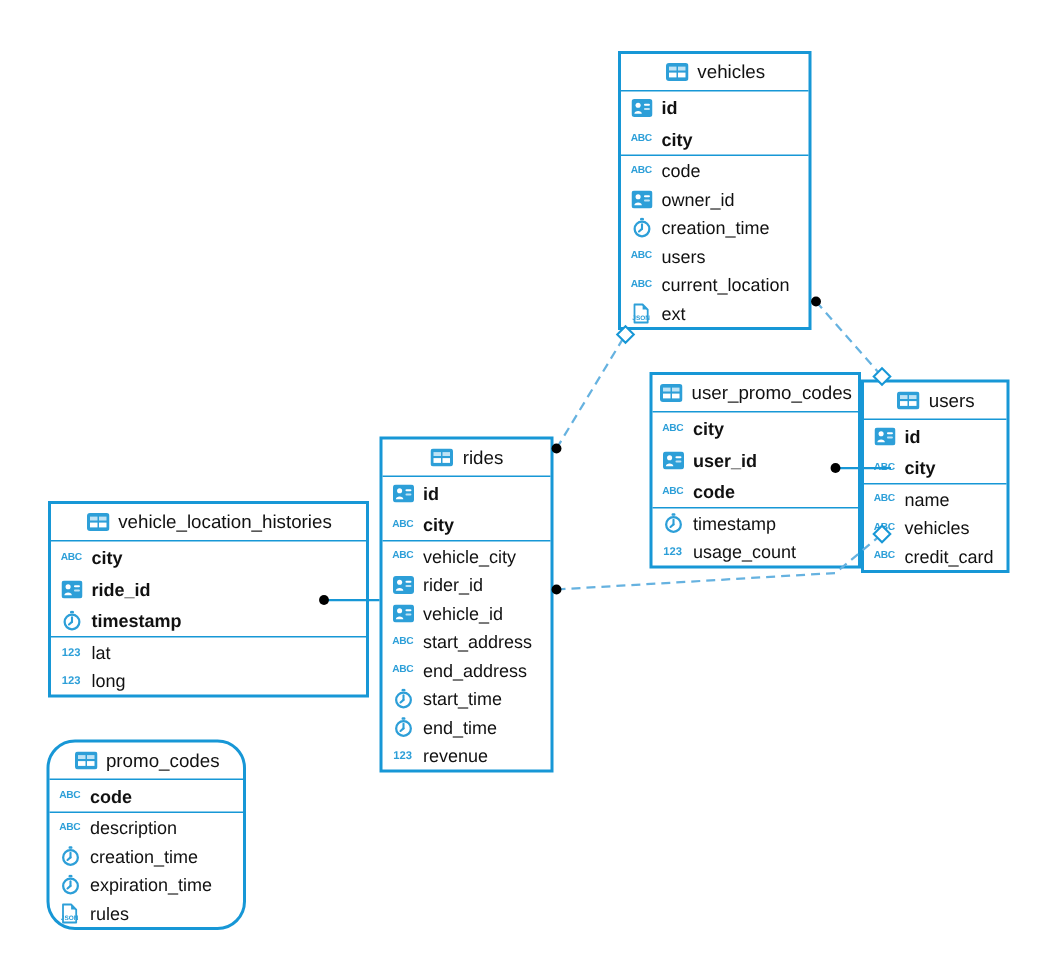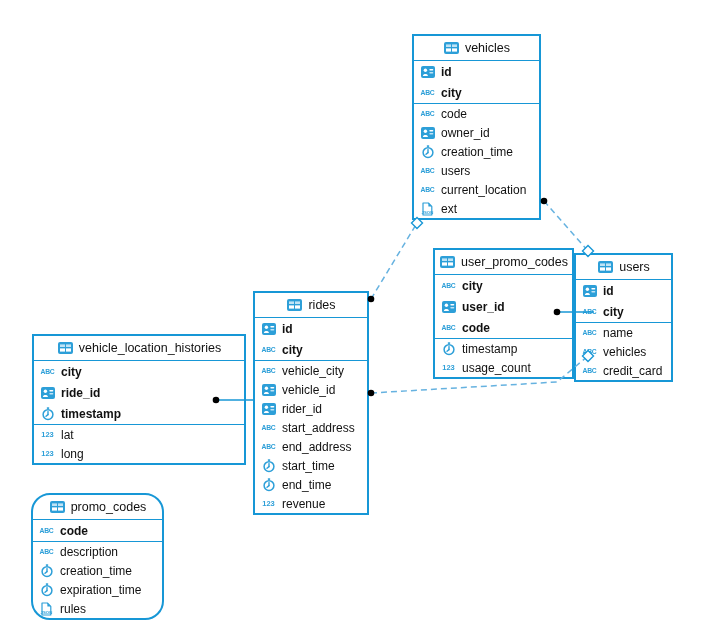--- a/index.html
+++ b/index.html
@@ -273,33 +273,33 @@
         <div class="row">
           <span class="ic">
             <svg width="14" height="12" viewBox="0 0 14 12">
               <rect x="0" y="0" width="14" height="12" rx="2" fill="#2d9fd8"></rect>
               <circle cx="4.4" cy="4.2" r="1.7" fill="#fff"></circle>
               <path d="M1.9 9.9 C1.9 7.4 6.9 7.4 6.9 9.9 Z" fill="#fff"></path>
               <rect x="8.3" y="3.1" width="4" height="1.4" rx="0.7" fill="#fff"></rect>
               <rect x="8.3" y="6" width="4" height="1.4" rx="0.7" fill="#bfe3f5"></rect>
             </svg>
           </span>
+          <span class="nm">rider_id</span>
+        </div>
+        <div class="row">
+          <span class="ic">
+            <svg width="14" height="12" viewBox="0 0 14 12">
+              <rect x="0" y="0" width="14" height="12" rx="2" fill="#2d9fd8"></rect>
+              <circle cx="4.4" cy="4.2" r="1.7" fill="#fff"></circle>
+              <path d="M1.9 9.9 C1.9 7.4 6.9 7.4 6.9 9.9 Z" fill="#fff"></path>
+              <rect x="8.3" y="3.1" width="4" height="1.4" rx="0.7" fill="#fff"></rect>
+              <rect x="8.3" y="6" width="4" height="1.4" rx="0.7" fill="#bfe3f5"></rect>
+            </svg>
+          </span>
           <span class="nm">vehicle_id</span>
-        </div>
-        <div class="row">
-          <span class="ic">
-            <svg width="14" height="12" viewBox="0 0 14 12">
-              <rect x="0" y="0" width="14" height="12" rx="2" fill="#2d9fd8"></rect>
-              <circle cx="4.4" cy="4.2" r="1.7" fill="#fff"></circle>
-              <path d="M1.9 9.9 C1.9 7.4 6.9 7.4 6.9 9.9 Z" fill="#fff"></path>
-              <rect x="8.3" y="3.1" width="4" height="1.4" rx="0.7" fill="#fff"></rect>
-              <rect x="8.3" y="6" width="4" height="1.4" rx="0.7" fill="#bfe3f5"></rect>
-            </svg>
-          </span>
-          <span class="nm">rider_id</span>
         </div>
         <div class="row">
           <span class="glyph">ABC</span>
           <span class="nm">start_address</span>
         </div>
         <div class="row">
           <span class="glyph">ABC</span>
           <span class="nm">end_address</span>
         </div>
         <div class="row">

